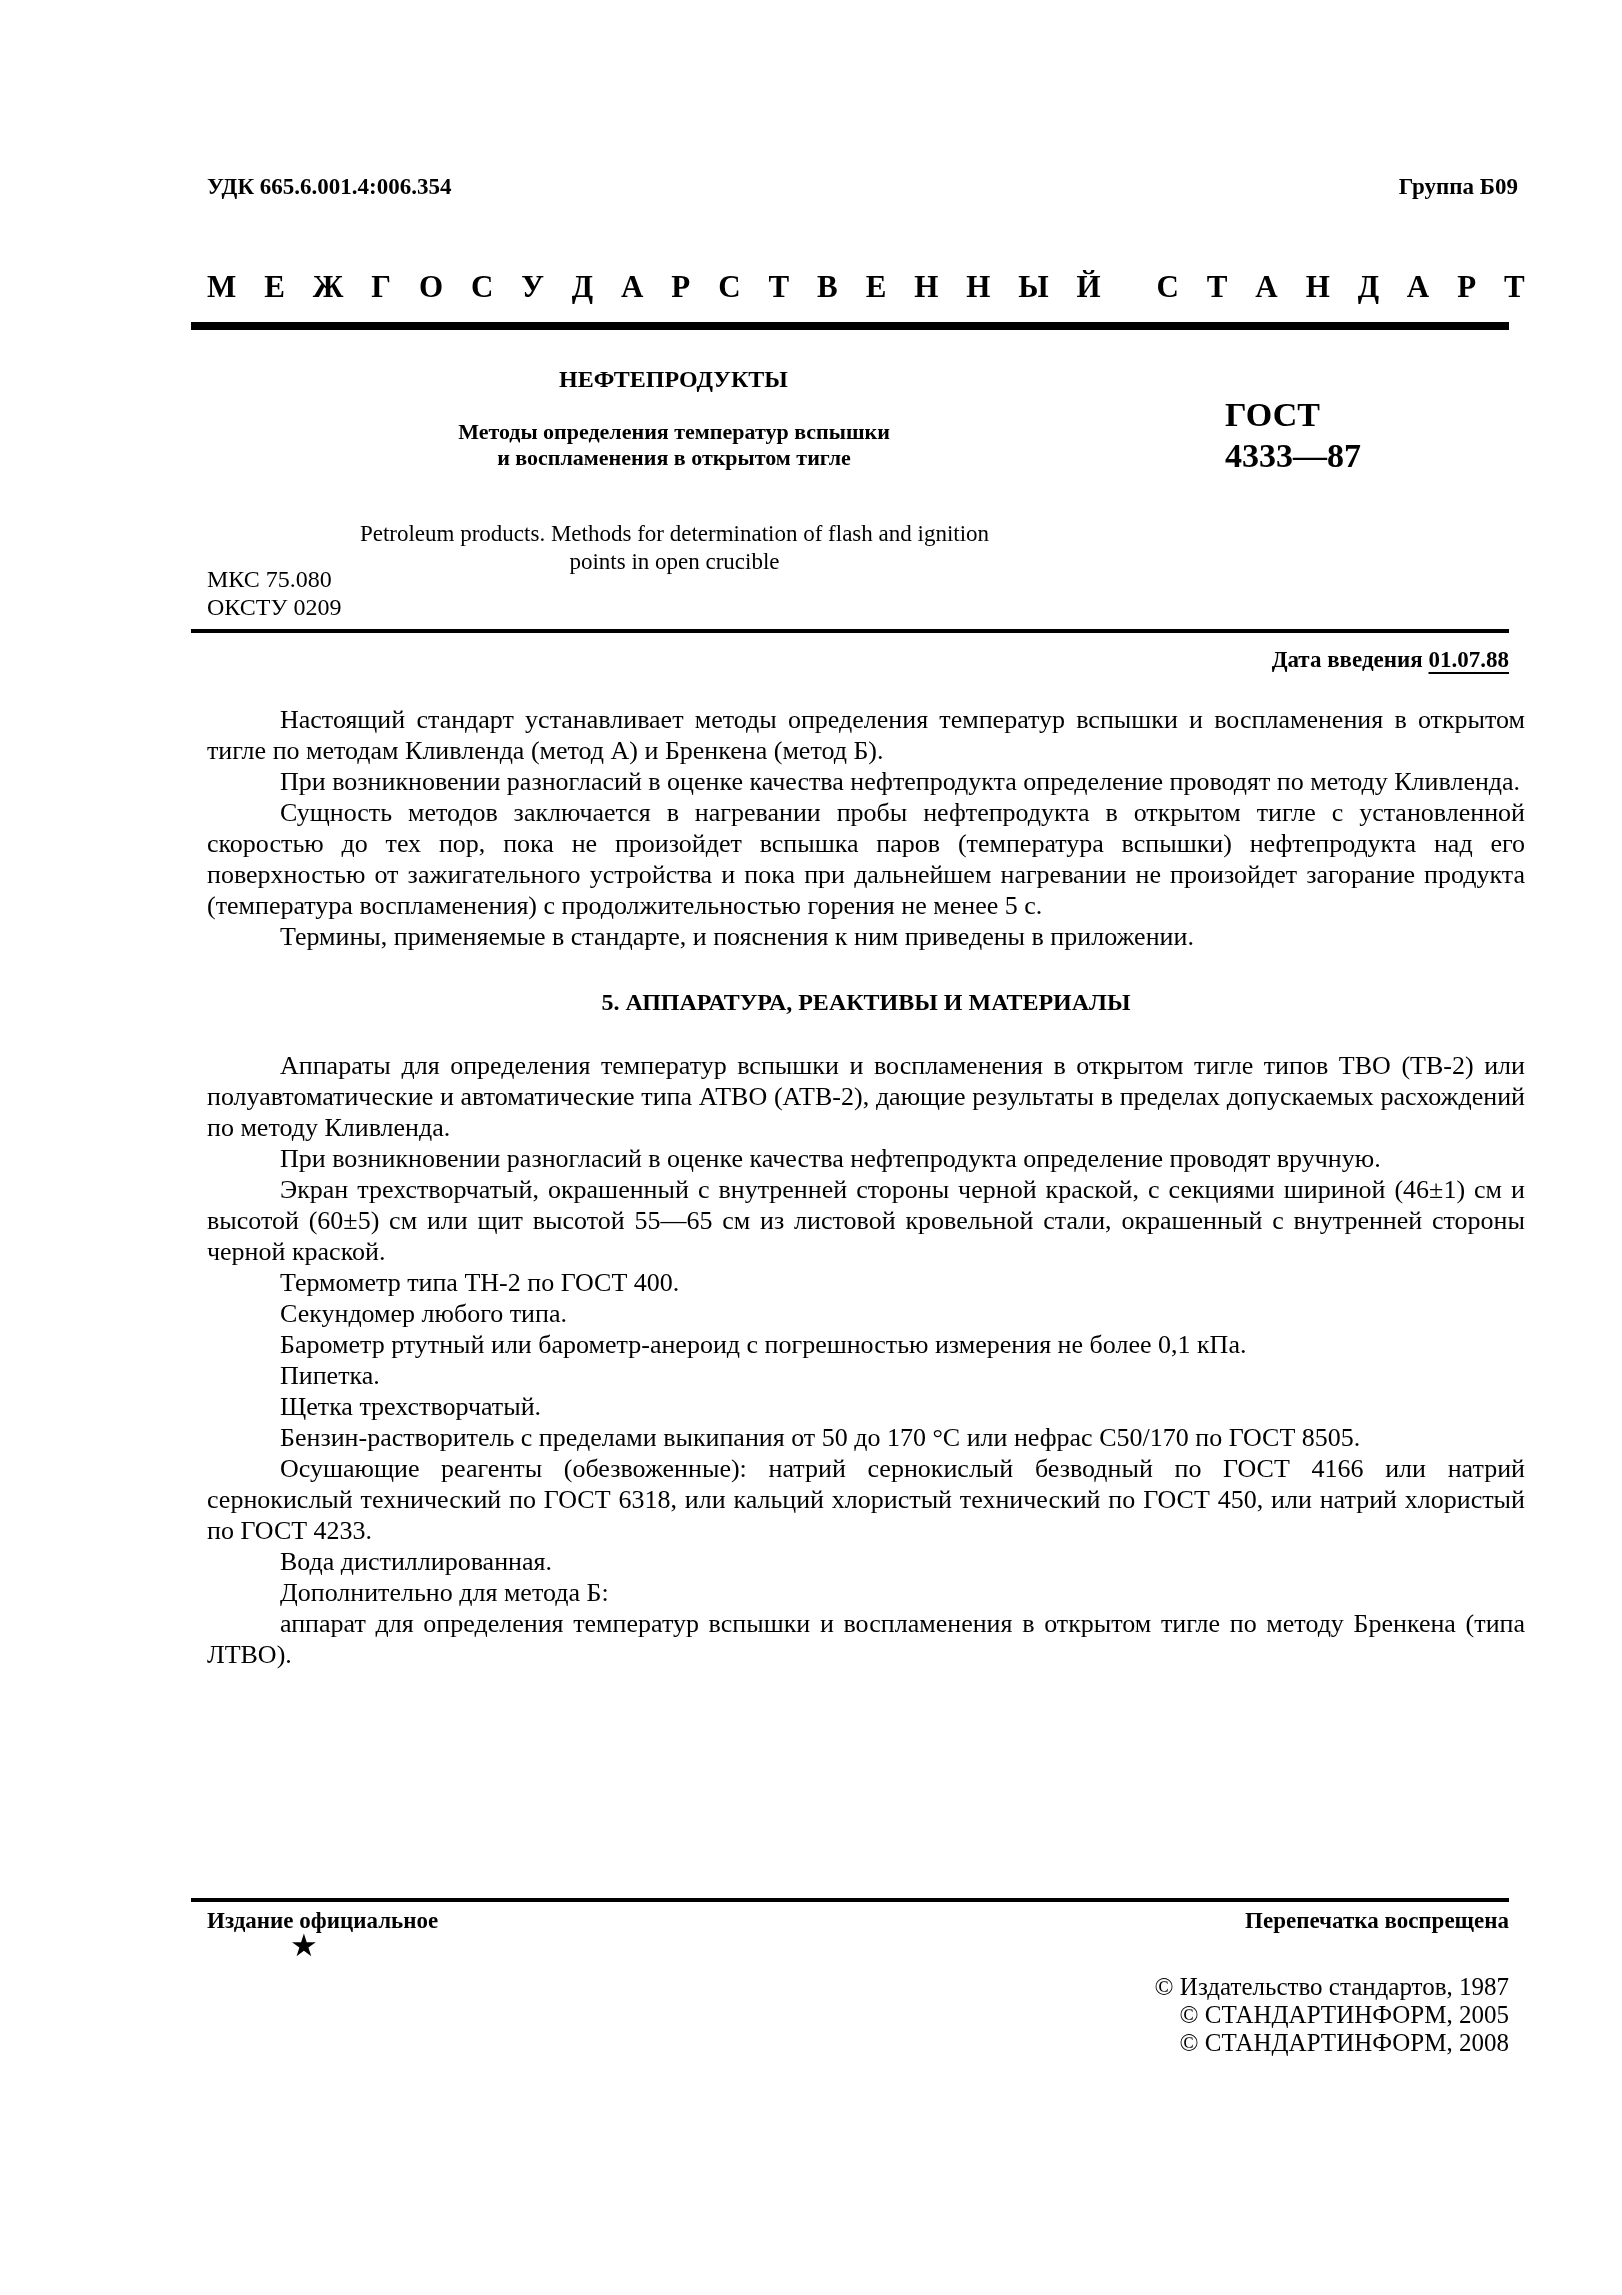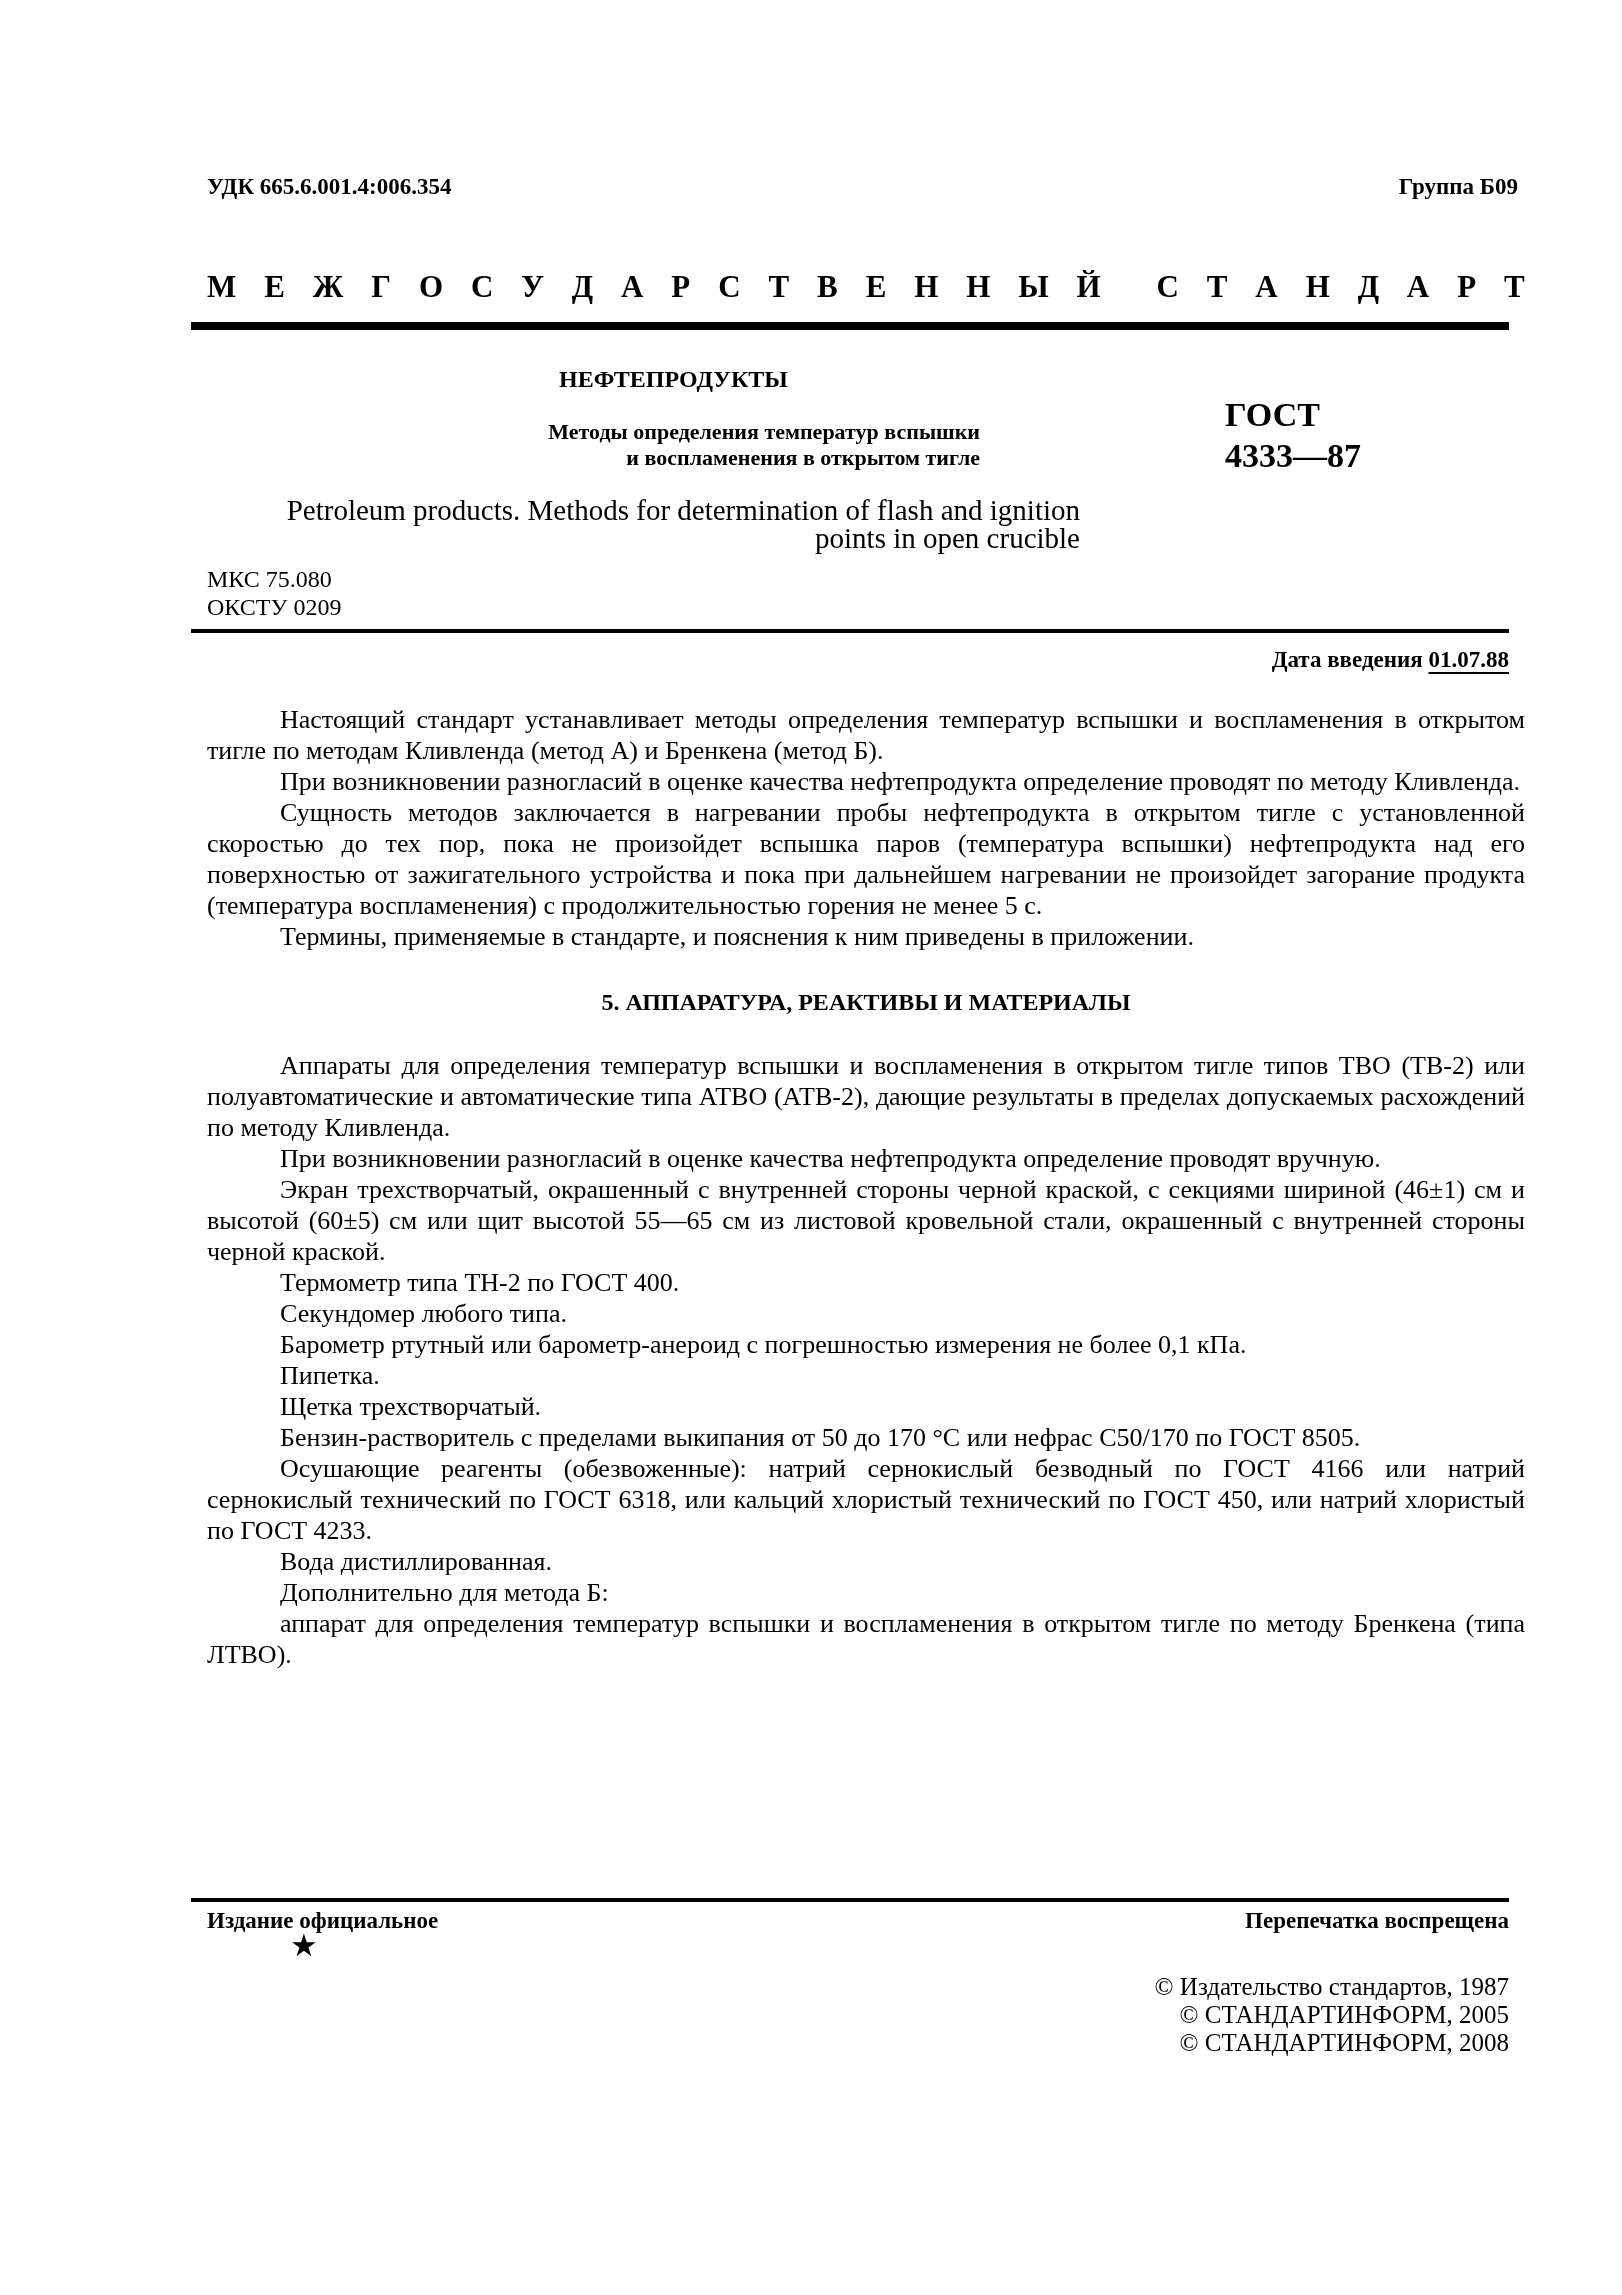--- a/index.html
+++ b/index.html
@@ -9,23 +9,23 @@
   .rule { position:absolute; left:191px; width:1318px; background:#000; }
 
   #udk { left:191px; top:174px; font-size:23px; font-weight:bold; }
   #group { right:104px; top:174px; font-size:23px; font-weight:bold; }
 
   #banner { left:191px; top:269px; width:1318px; display:flex; justify-content:space-between;
             font-size:31px; font-weight:bold; }
   #banner span { display:inline-block; }
 
   #title-main { left:428px; width:459px; top:366px; text-align:center; font-size:24px; font-weight:bold; }
-  #title-sub { left:352px; width:612px; top:419px; text-align:right; font-size:22px; font-weight:bold; line-height:26px; }
+  #title-sub { left:352px; width:612px; top:419px; text-align:center; font-size:22px; font-weight:bold; line-height:26px; }
   #gost-label { left:1209px; width:214px; top:394px; text-align:left; font-size:34px; font-weight:bold; line-height:41px; }
-  #title-en { left:253px; width:811px; top:497px; text-align:right; font-size:29px; line-height:27.5px; }
+  #title-en { left:253px; width:811px; top:520px; text-align:center; font-size:23px; line-height:27.5px; }
   #mks { left:191px; top:565px; font-size:24px; line-height:28px; }
 
   #intro-date { right:113px; top:647px; font-size:23px; font-weight:bold; }
   #intro-date .date-val { text-decoration:underline; text-decoration-thickness:2.3px; text-underline-offset:4.6px; }
 
   #body { left:191px; top:704px; width:1318px; font-size:26px; line-height:31px; text-align:justify; }
   #body p { margin:0; text-indent:73px; }
   #body h2 { margin:35px 0 32px 0; text-align:center; font-size:24px; font-weight:bold; }
 
   #footer-left { left:191px; top:1908px; font-size:23px; font-weight:bold; }

